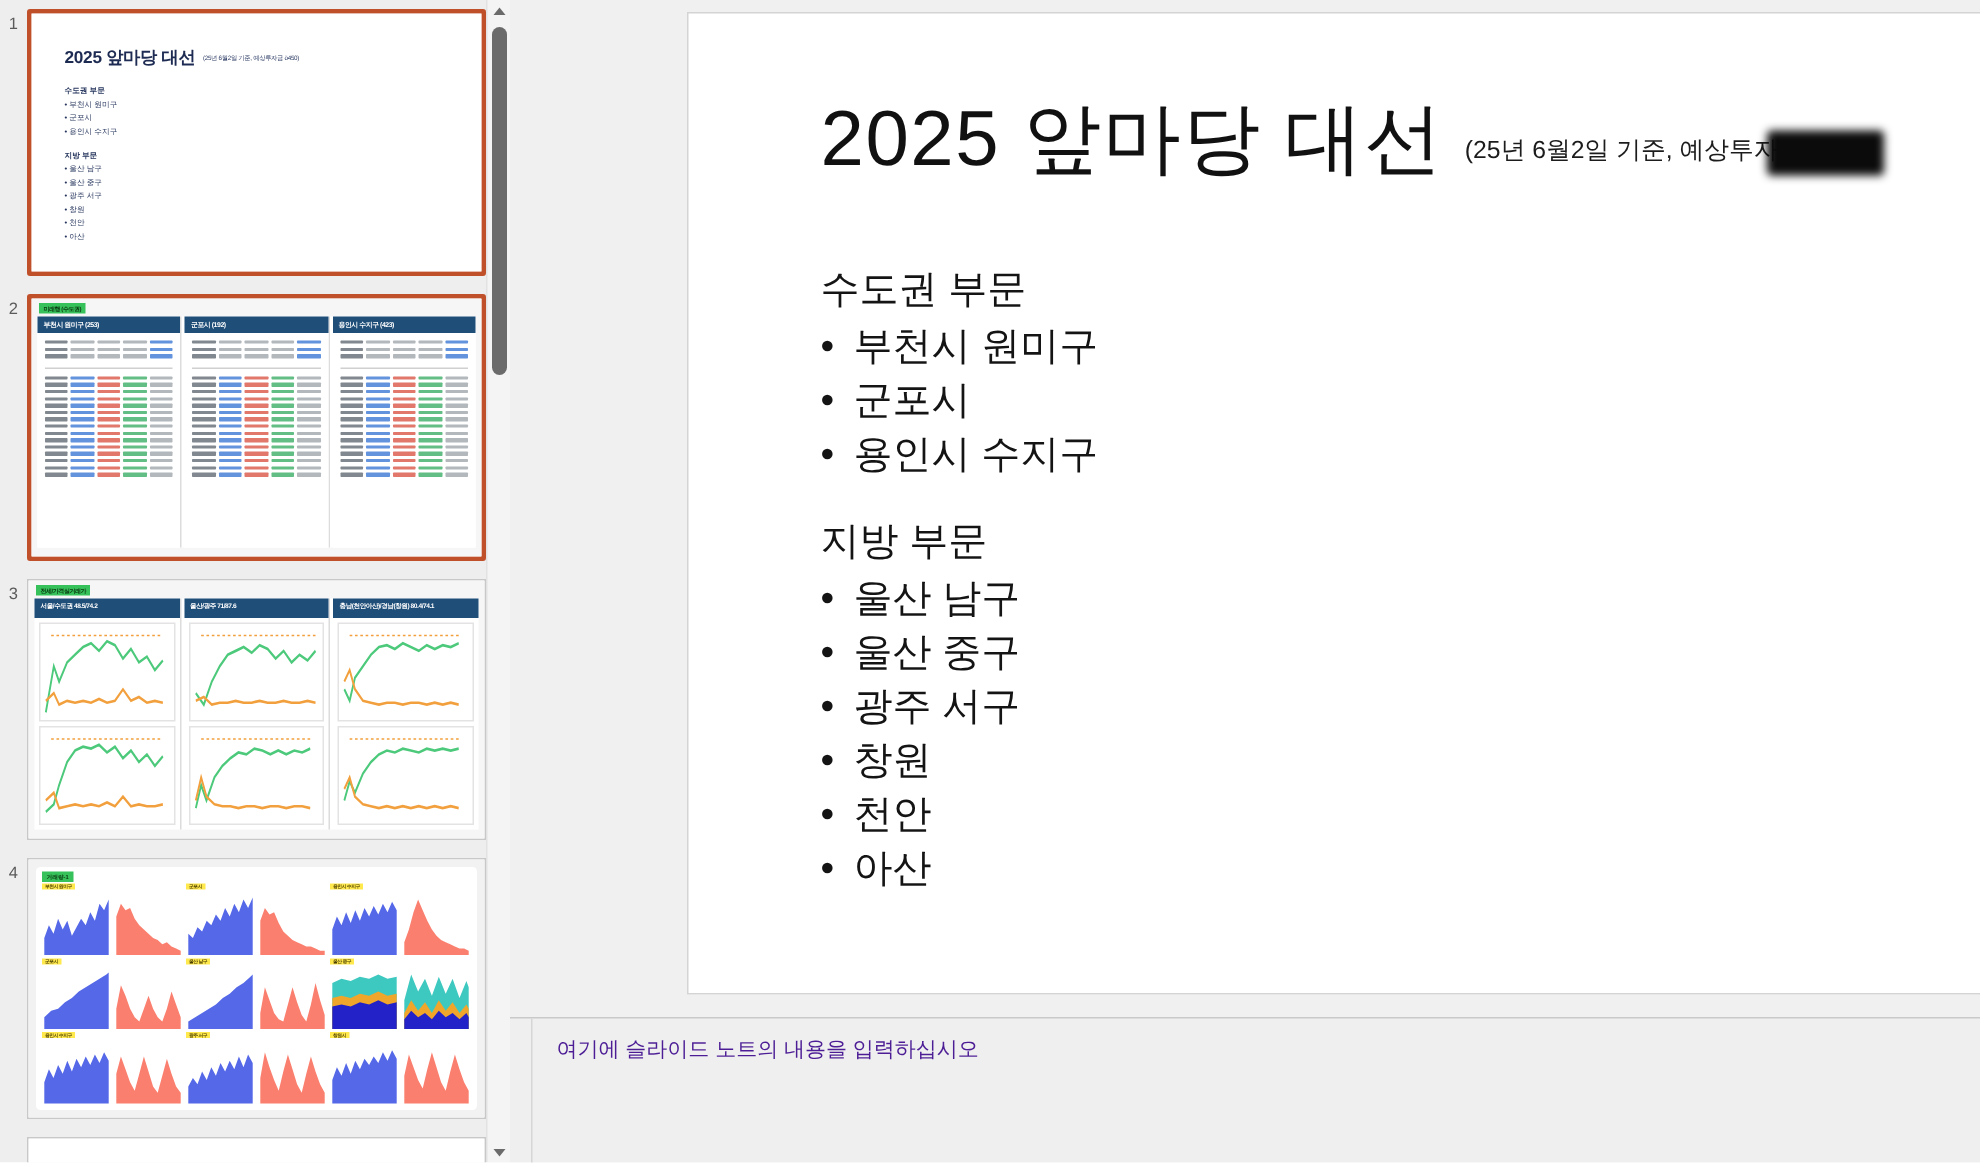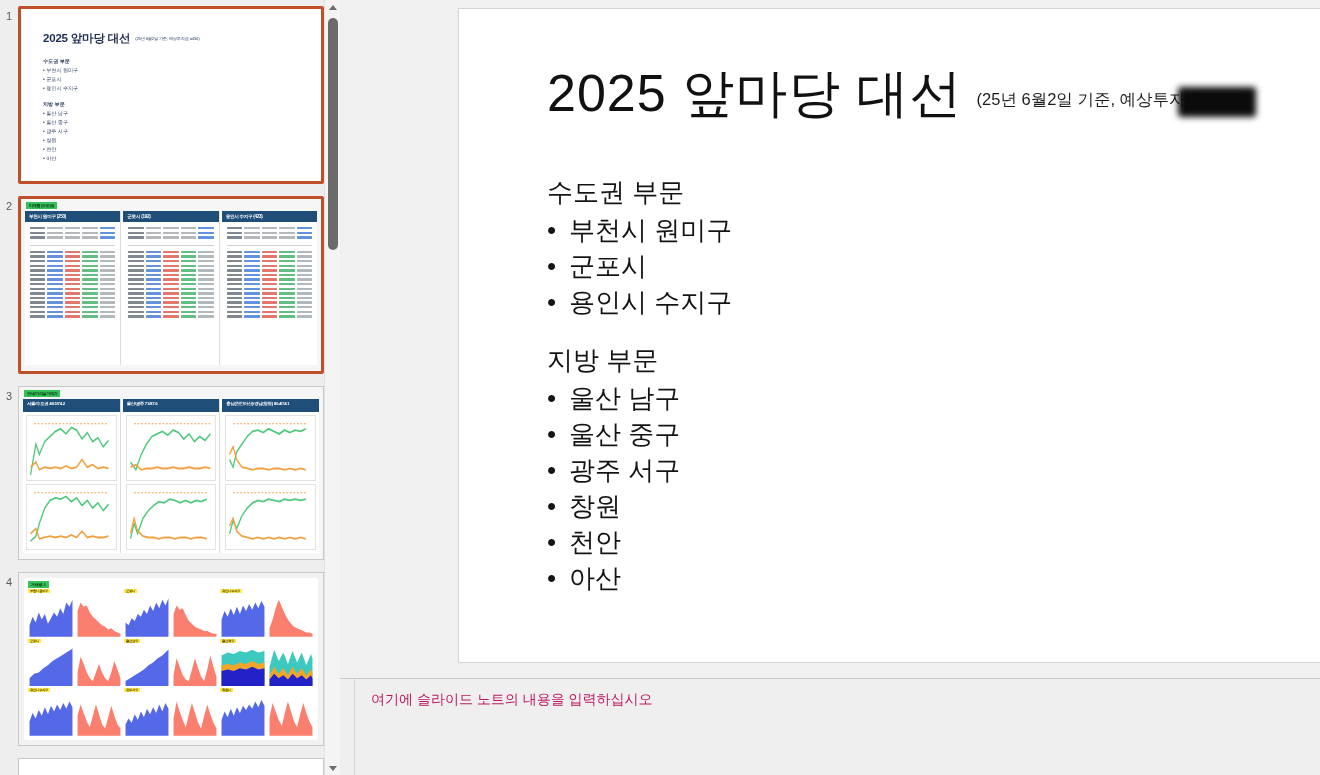--- a/index.html
+++ b/index.html
@@ -258,21 +258,21 @@
     position: absolute;
     left: 340px; top: 678px;
     width: 980px; height: 97px;
     background: #efeff0;
     border-top: 1px solid #c9c9c9;
   }
   #notes-placeholder {
     position: absolute;
     left: 31px; top: 12px;
     font-size: 14px;
-    color: #be185d;
+    color: #4c1d95;
   }
   #notes-left-rule {
     position: absolute;
     left: 14px; top: 0;
     width: 1px; height: 97px;
     background: #d6d6d6;
   }
   #main-bottom-gap {
     position: absolute;
     left: 340px; top: 664px;

